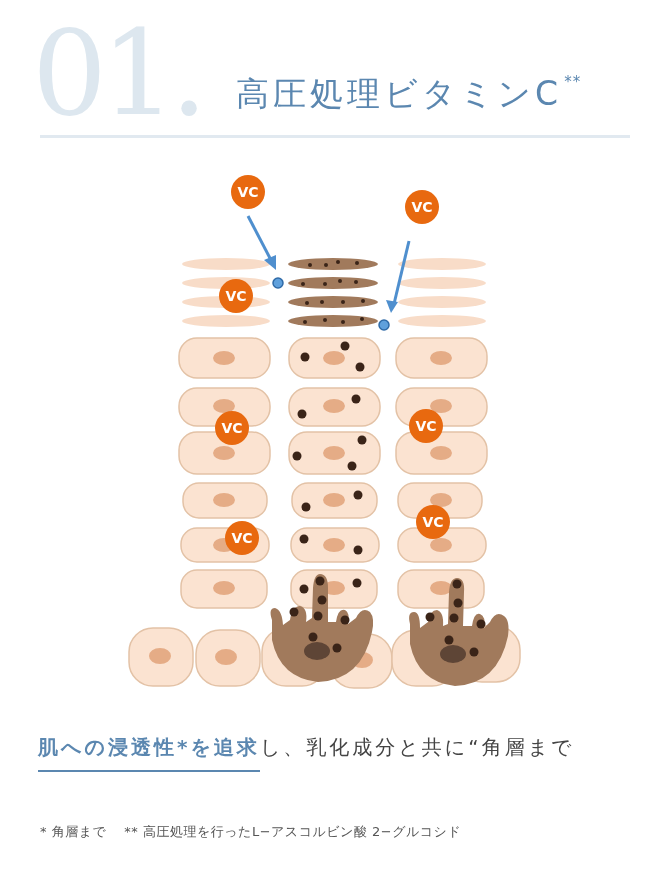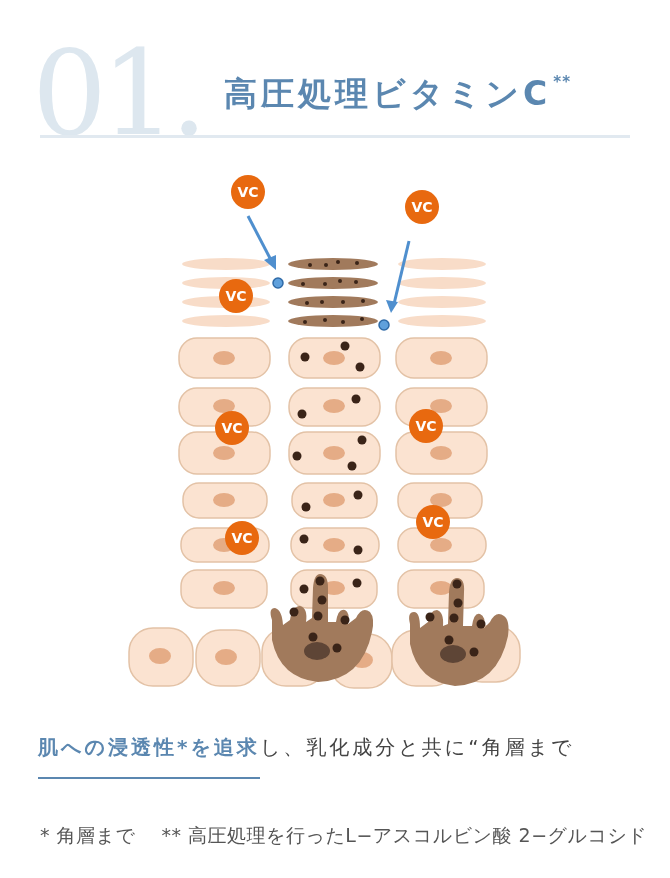--- a/index.html
+++ b/index.html
@@ -1,25 +1,25 @@
 <!DOCTYPE html>
 <html><head>
 <meta charset="utf-8">
 <style>
   html, body { margin:0; padding:0; background:#ffffff; }
   body { width:670px; height:878px; position:relative; overflow:hidden; font-family:"DejaVu Sans", sans-serif; }
   .header { position:absolute; left:0; top:0; width:670px; height:150px; }
-  .big-num { position:absolute; left:32px; top:34px; font-family:"DejaVu Serif", serif; font-size:118px; line-height:1; color:#dde7ef; letter-spacing:-6px; font-weight:400; }
-  .title { position:absolute; left:224px; top:72px; font-size:33px; font-weight:bold; color:#5b87b0; letter-spacing:4px; white-space:nowrap; }
+  .big-num { position:absolute; left:32px; top:14px; font-family:"DejaVu Serif", serif; font-size:118px; line-height:1; color:#dde7ef; letter-spacing:-6px; font-weight:400; }
+  .title { position:absolute; left:236px; top:72px; font-size:33px; font-weight:normal; color:#5b87b0; letter-spacing:4px; white-space:nowrap; }
   .title sup { font-size:15px; position:relative; top:-6px; margin-left:2px; letter-spacing:1px; }
   .rule { position:absolute; left:40px; top:135px; width:590px; height:3px; background:#e1e9f0; }
   .diagram { position:absolute; left:0; top:160px; width:670px; height:540px; }
   .lead { position:absolute; left:38px; top:728px; width:610px; font-size:20px; line-height:38px; color:#444; letter-spacing:3px; }
-  .lead .hl { color:#5b87b0; font-weight:bold; border-bottom:2px solid #5b87b0; padding-bottom:18px; }
-  .note { position:absolute; left:40px; top:823px; font-size:19px; color:#555; letter-spacing:0.5px; white-space:pre; }
+  .lead .hl { color:#5b87b0; font-weight:bold; border-bottom:2px solid #5b87b0; padding-bottom:11px; }
+  .note { position:absolute; left:40px; top:823px; font-size:13px; color:#555; letter-spacing:0.5px; white-space:pre; }
 </style>
 </head>
 <body>
 
 <div class="header">
   <div class="big-num">01.</div>
   <div class="title"><span>高圧処理ビタミンC</span><sup>**</sup></div>
   <div class="rule"></div>
 </div>
 

